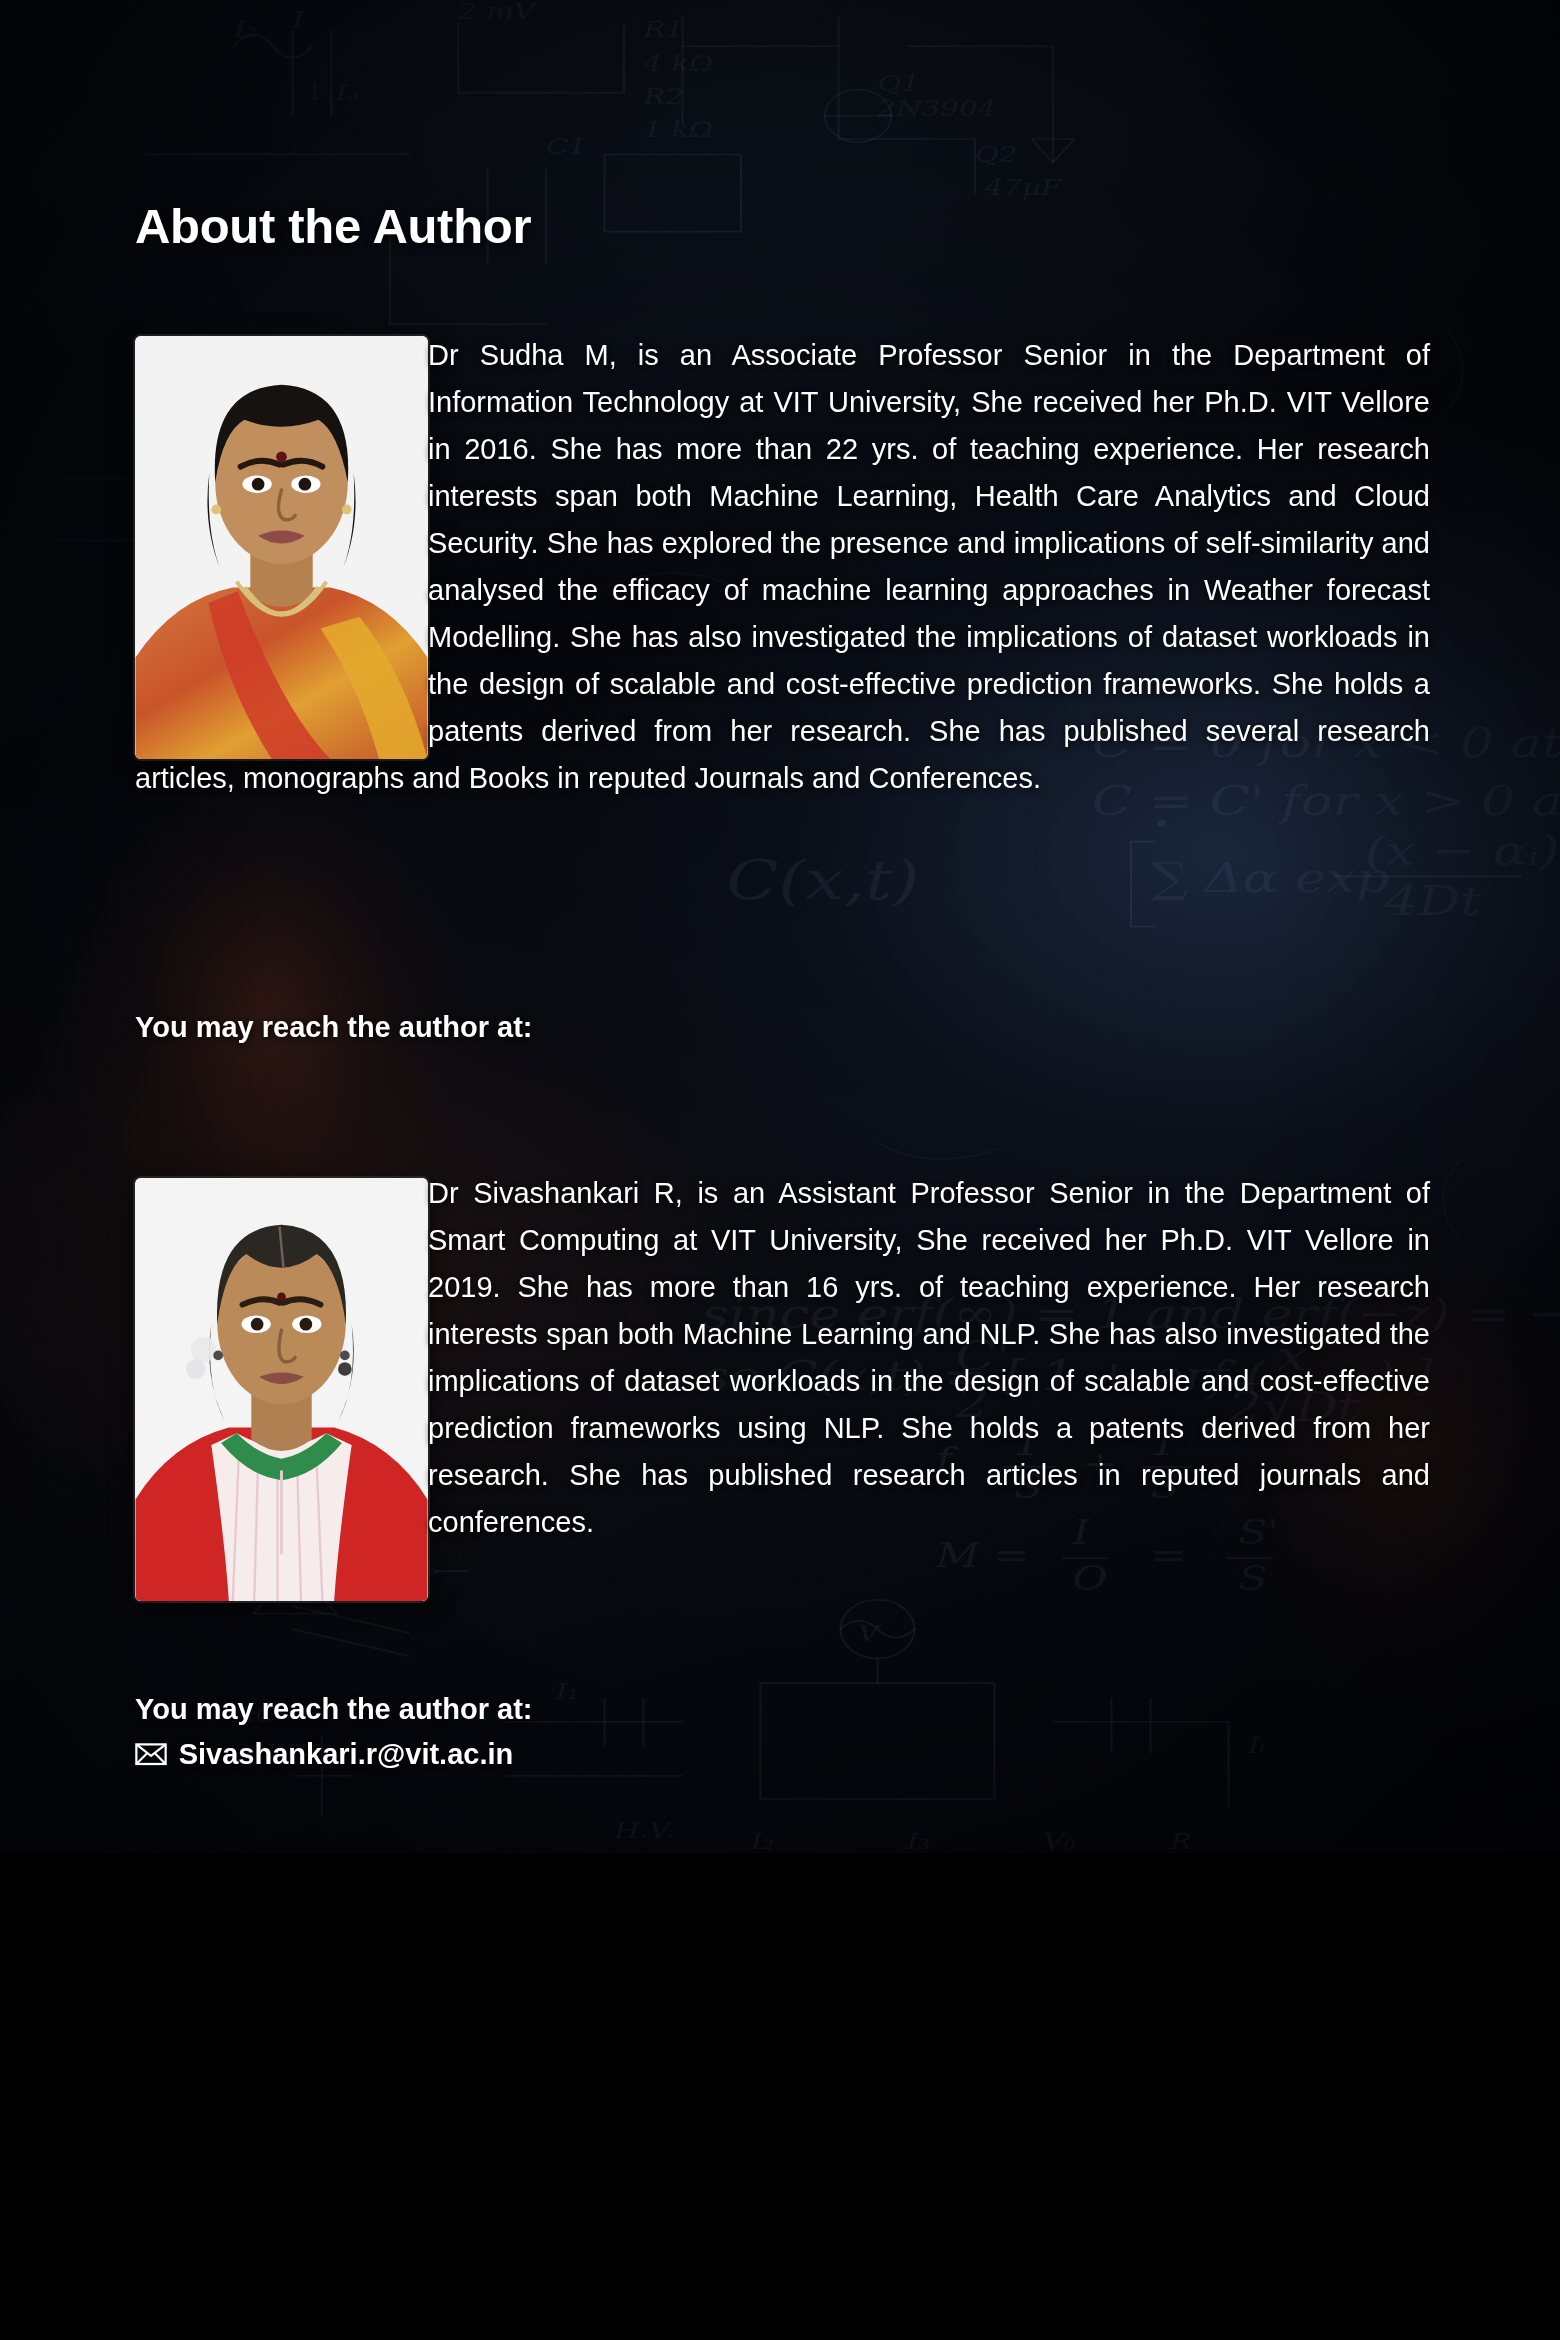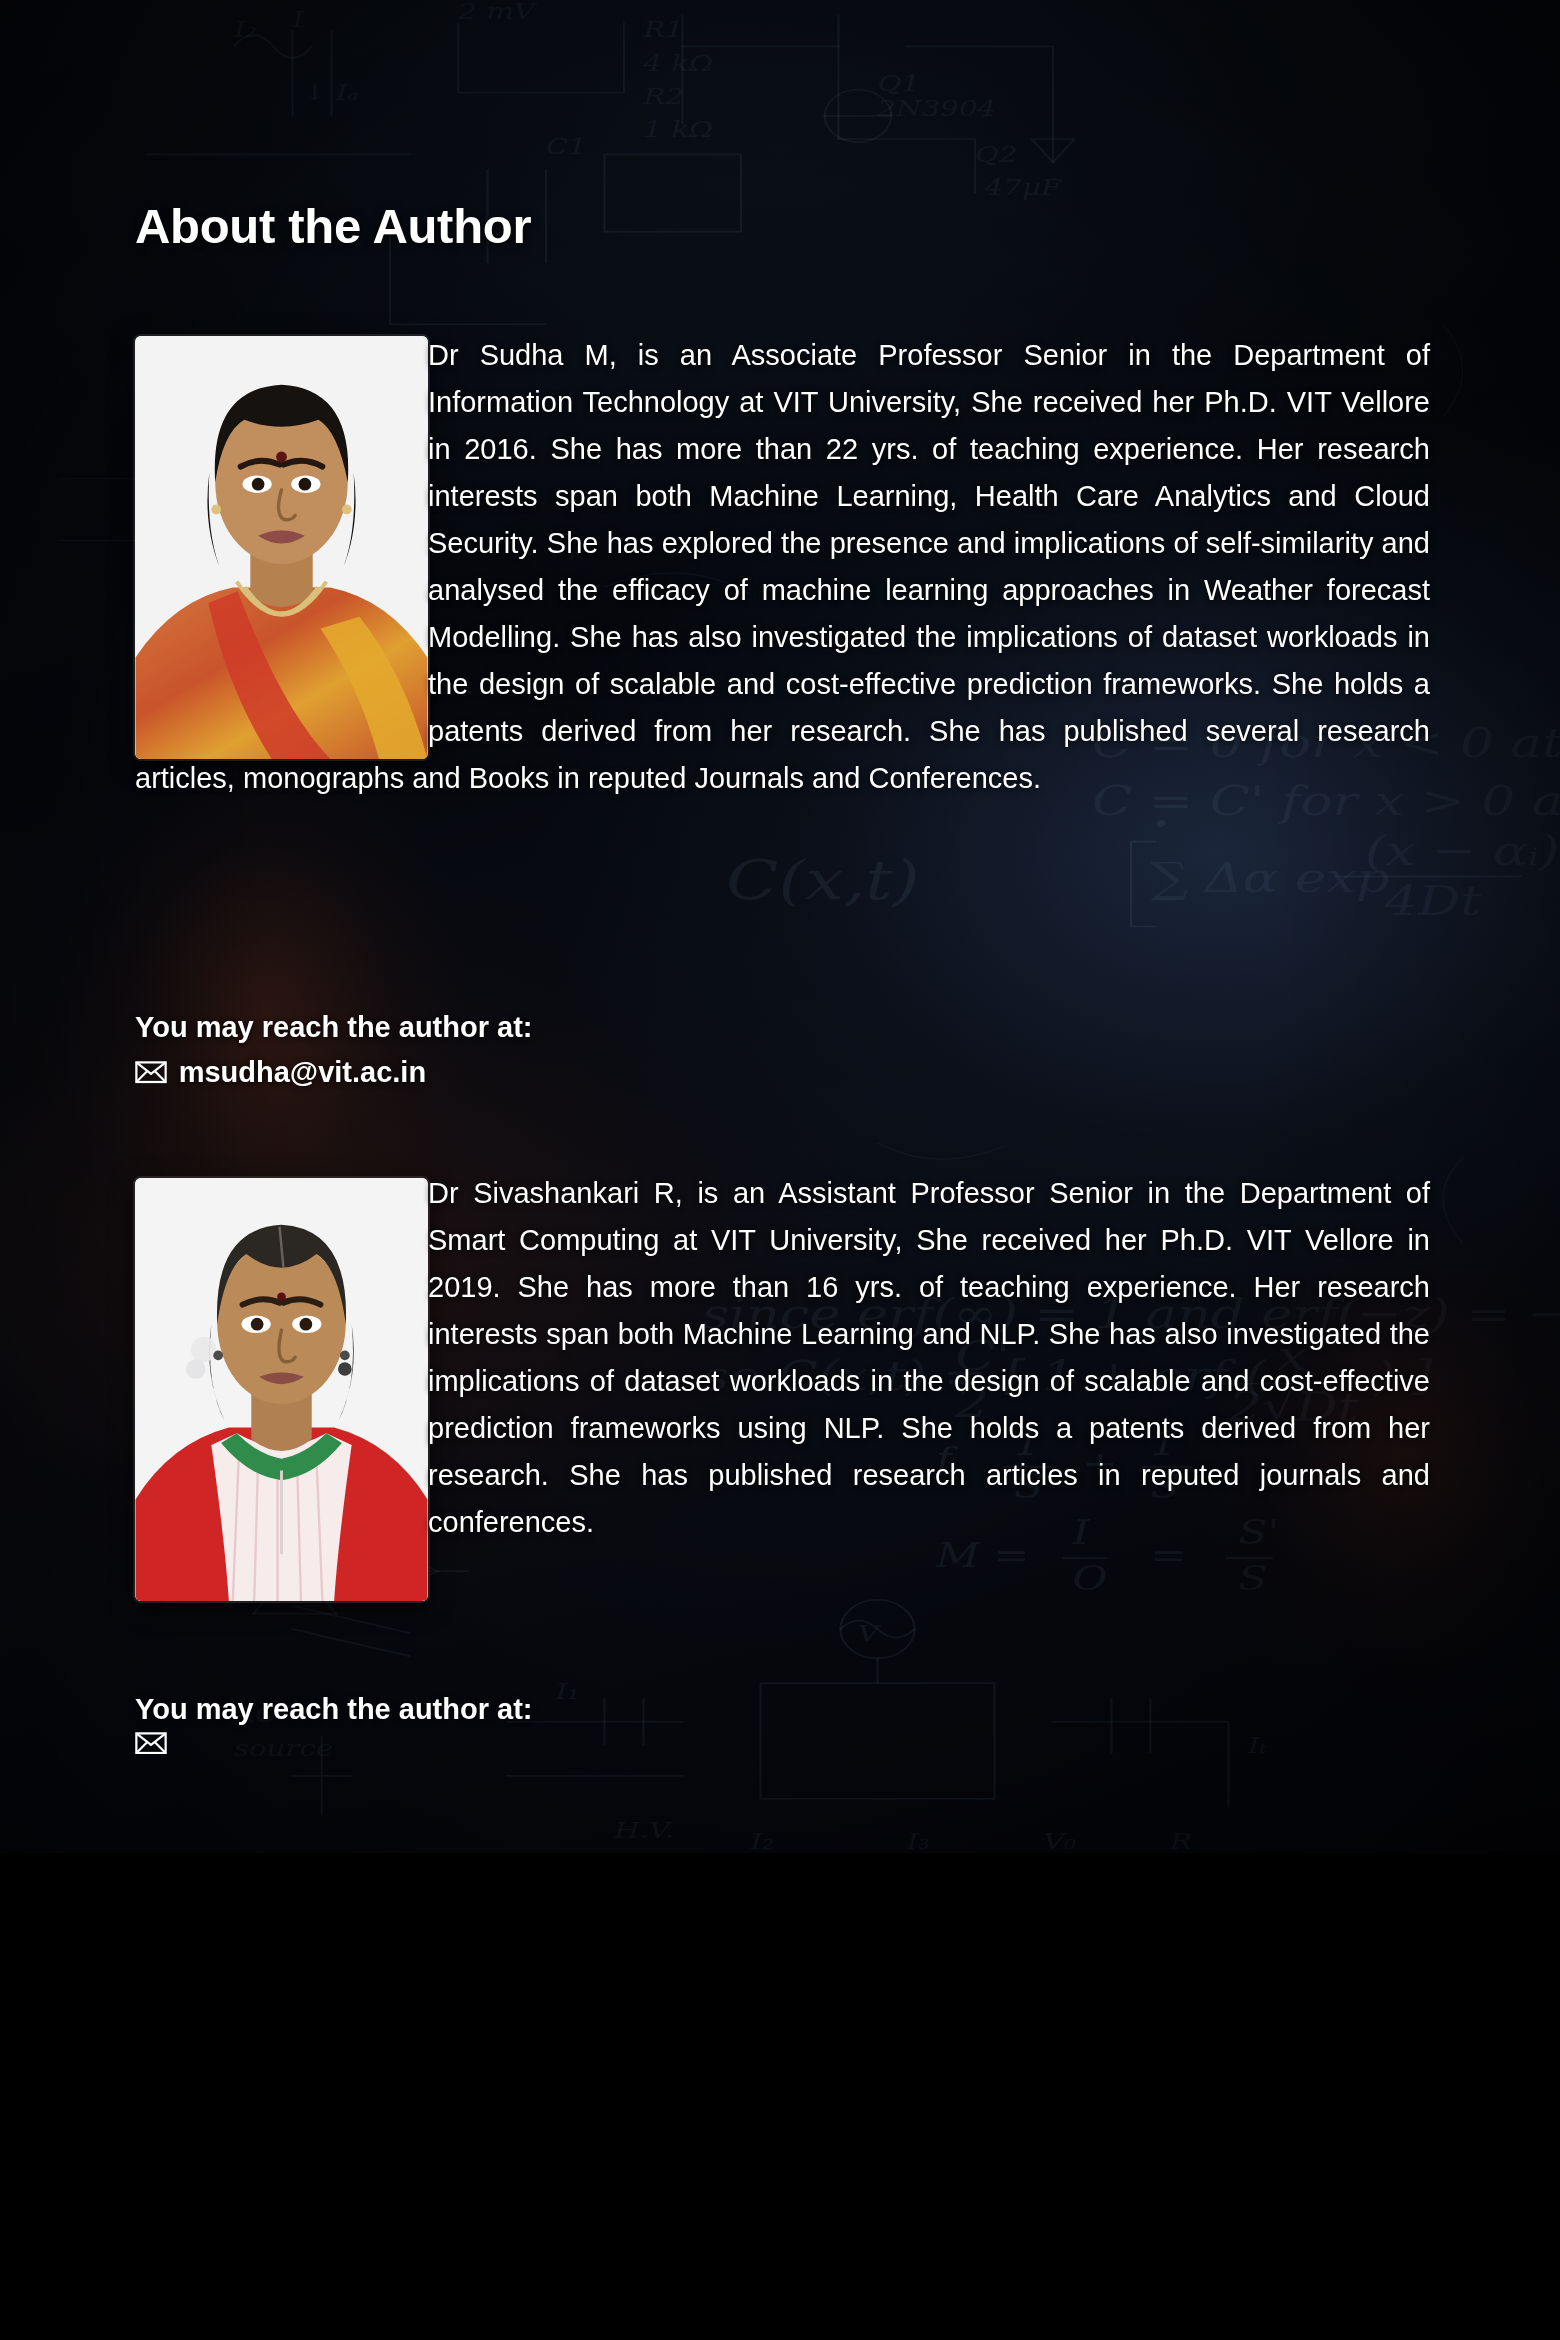--- a/index.html
+++ b/index.html
@@ -433,30 +433,20 @@
       </svg>
     </div>
 
     <div class="bio-text" style="left:135px; top:332px; width:1295px;">
       <span class="wrapflow"></span>
       <span>Dr Sudha M, is an Associate Professor Senior in the Department of Information Technology at VIT University, She received her Ph.D. VIT Vellore in 2016. She has more than 22 yrs. of teaching experience. Her research interests span both Machine Learning, Health Care Analytics and Cloud Security. She has explored the presence and implications of self-similarity and analysed the efficacy of machine learning approaches in Weather forecast Modelling. She has also investigated the implications of dataset workloads in the design of scalable and cost-effective prediction frameworks. She holds a patents derived from her research. She has published several research articles, monographs and Books in reputed Journals and Conferences.</span>
     </div>
 
     <div class="contact" style="left:135px; top:1005px;">
       <div>You may reach the author at:</div>
-      <div class="mail-line">
-        <span class="env-icon">
-          <svg viewBox="0 0 33 23" xmlns="http://www.w3.org/2000/svg">
-            <rect x="1.4" y="1.4" width="30.2" height="20.2" fill="none" stroke="#ffffff" stroke-width="2.3"></rect>
-            <path d="M1.4 1.4 L16.5 13.2 L31.6 1.4" fill="none" stroke="#ffffff" stroke-width="2.3"></path>
-            <path d="M1.4 21.6 L12.5 10.6 M31.6 21.6 L20.5 10.6" fill="none" stroke="#ffffff" stroke-width="2.3"></path>
-          </svg>
-        </span>
-        <span>msudha@vit.ac.in</span>
-      </div>
     </div>
 
     <div class="photo" style="left:135px; top:1178px;">
       <svg viewBox="0 0 300 434" xmlns="http://www.w3.org/2000/svg">
         <defs>
           <clipPath id="cl2">
               <rect x="0" y="0" width="300" height="434" rx="5"></rect>
             </clipPath>
         </defs>
         <g clip-path="url(#cl2)">
@@ -518,20 +508,21 @@
     <div class="contact" style="left:135px; top:1687px;">
       <div>You may reach the author at:</div>
       <div class="mail-line">
         <span class="env-icon">
           <svg viewBox="0 0 33 23" xmlns="http://www.w3.org/2000/svg">
             <rect x="1.4" y="1.4" width="30.2" height="20.2" fill="none" stroke="#ffffff" stroke-width="2.3"></rect>
             <path d="M1.4 1.4 L16.5 13.2 L31.6 1.4" fill="none" stroke="#ffffff" stroke-width="2.3"></path>
             <path d="M1.4 21.6 L12.5 10.6 M31.6 21.6 L20.5 10.6" fill="none" stroke="#ffffff" stroke-width="2.3"></path>
           </svg>
         </span>
+        <span>Sivashankari.r@vit.ac.in</span>
       </div>
     </div>
 
     <div class="publisher">
       <span class="logo-mark">
         <svg viewBox="0 0 120 120" xmlns="http://www.w3.org/2000/svg">
           <circle cx="60" cy="60" r="58" fill="#ee5522"></circle>
           <circle cx="60" cy="60" r="43" fill="#ffffff"></circle>
           <path d="M60 17 a43 43 0 0 1 0 86 a43 43 0 0 1 0 -86 Z" fill="none"></path>
           <path d="M25 75 a40 40 0 0 1 34 -54 l 0 42 Z" fill="#ee5522"></path>

